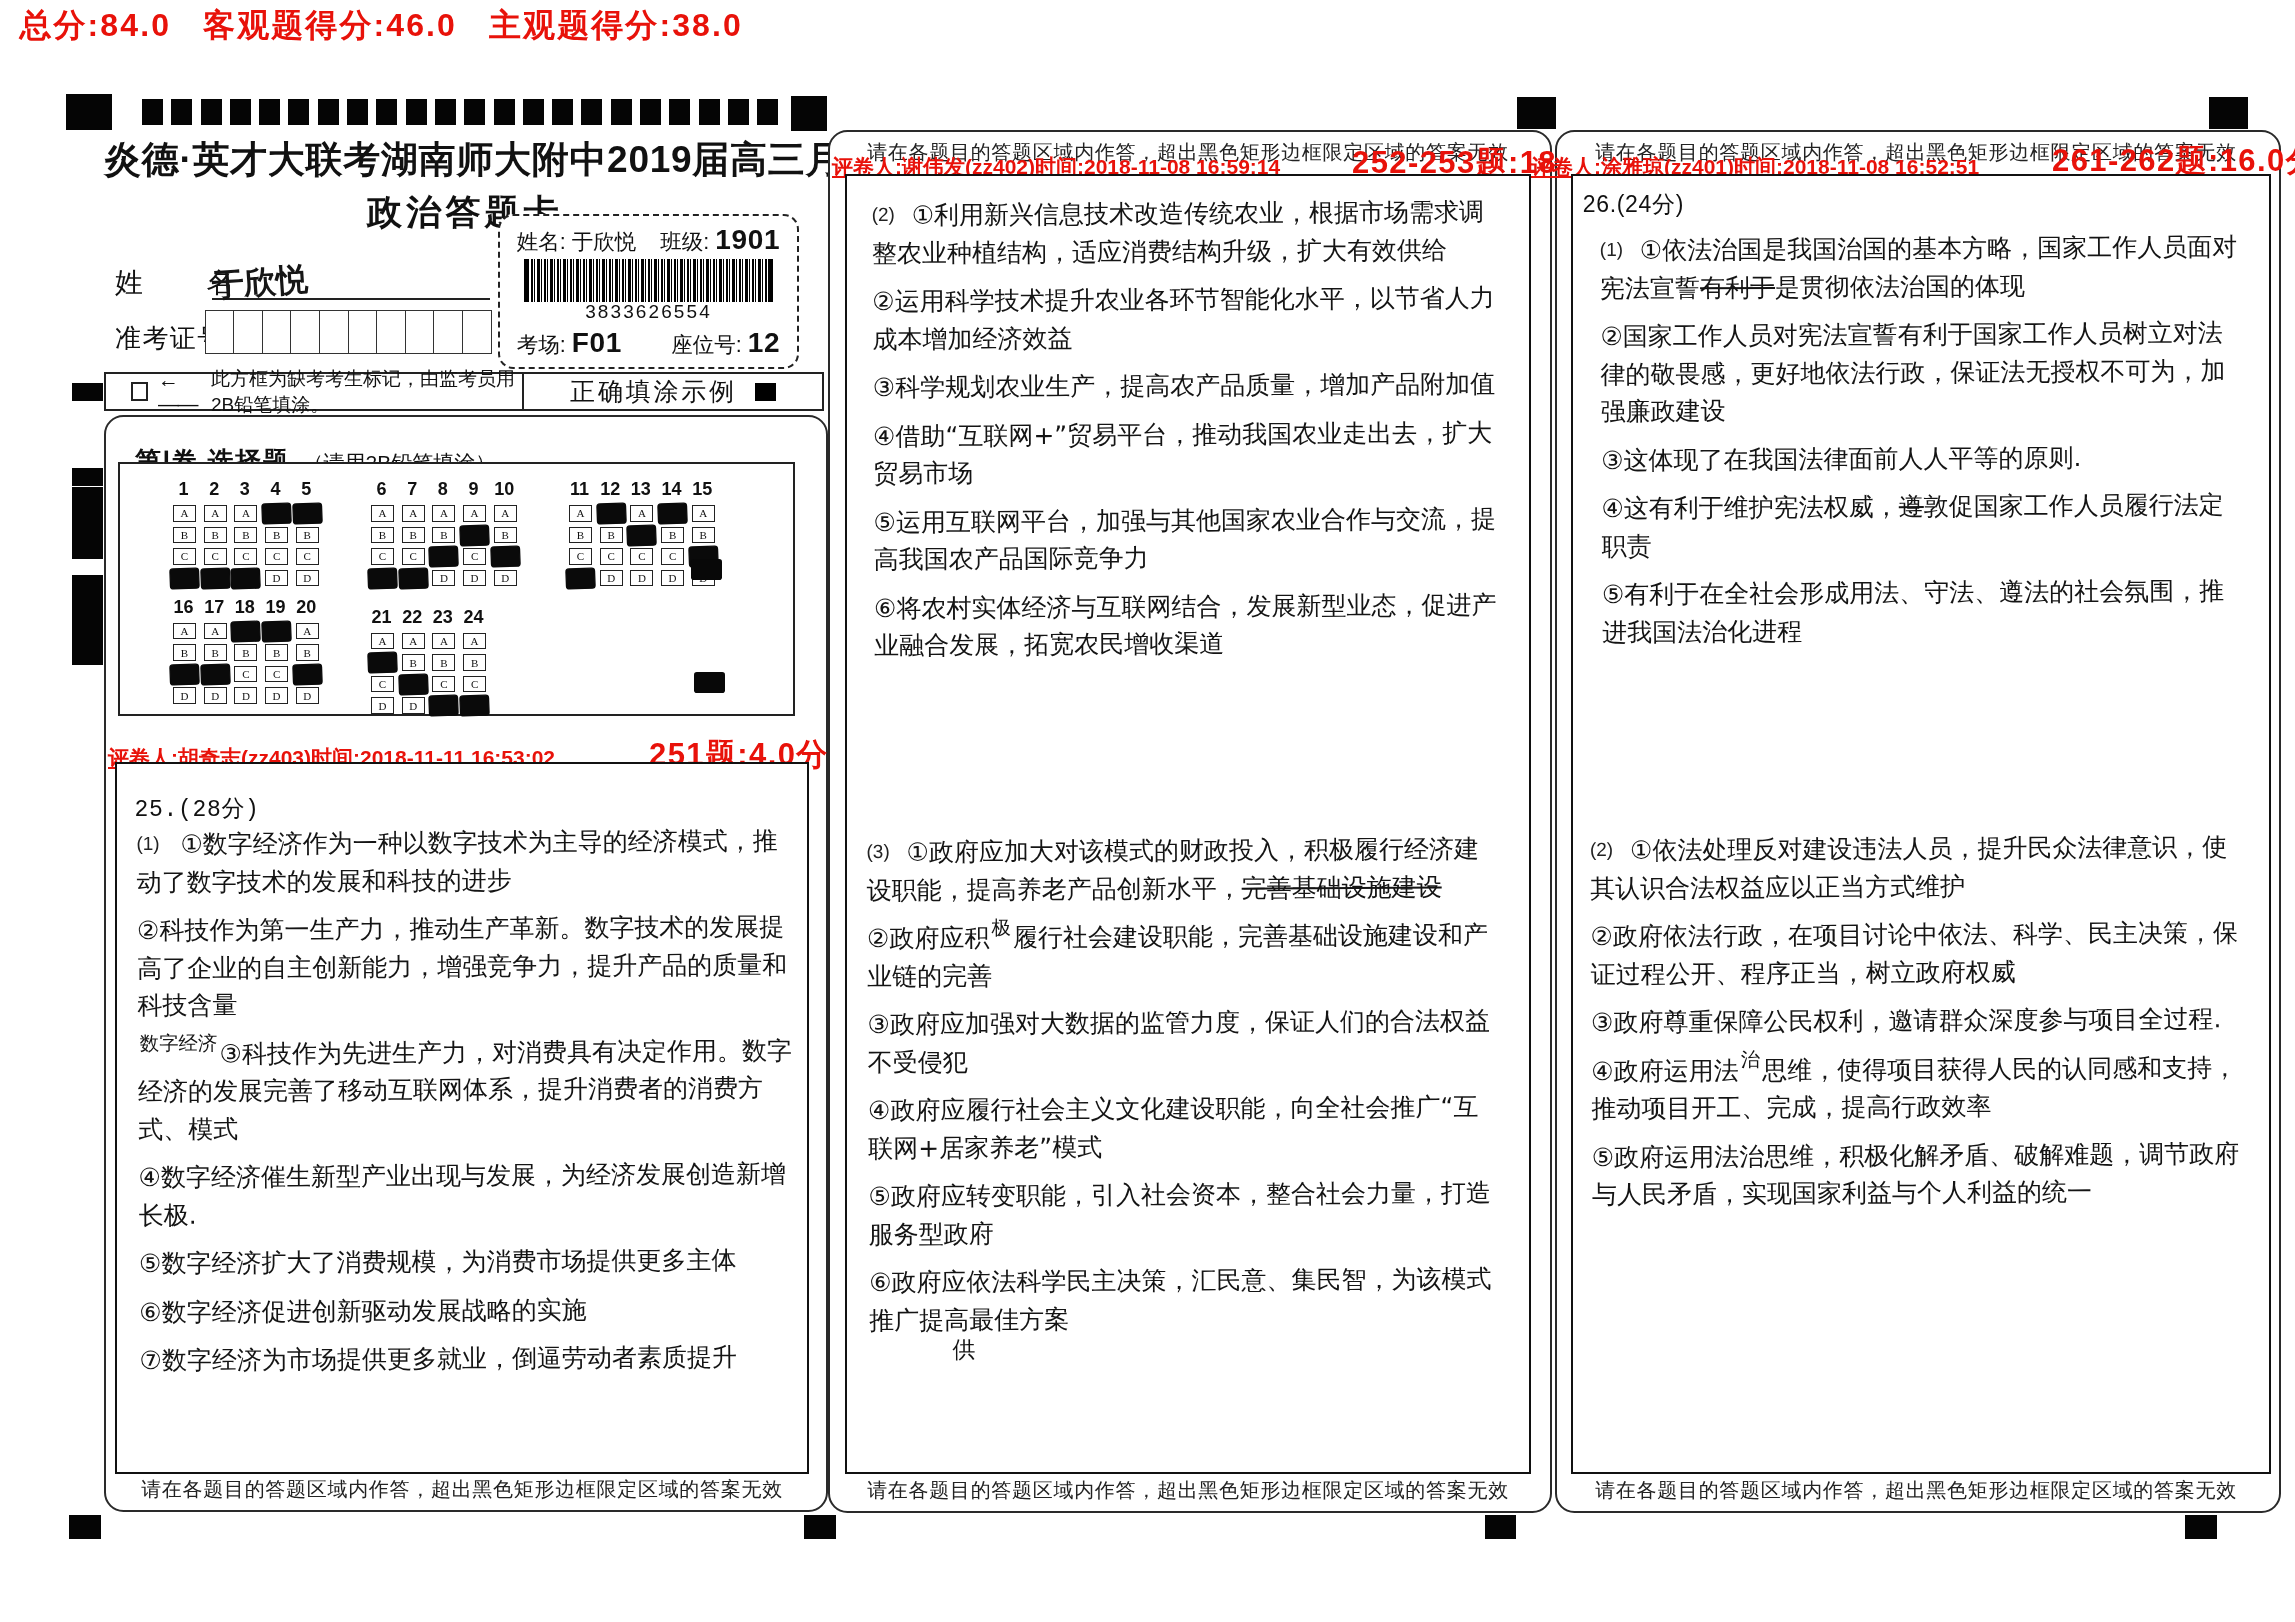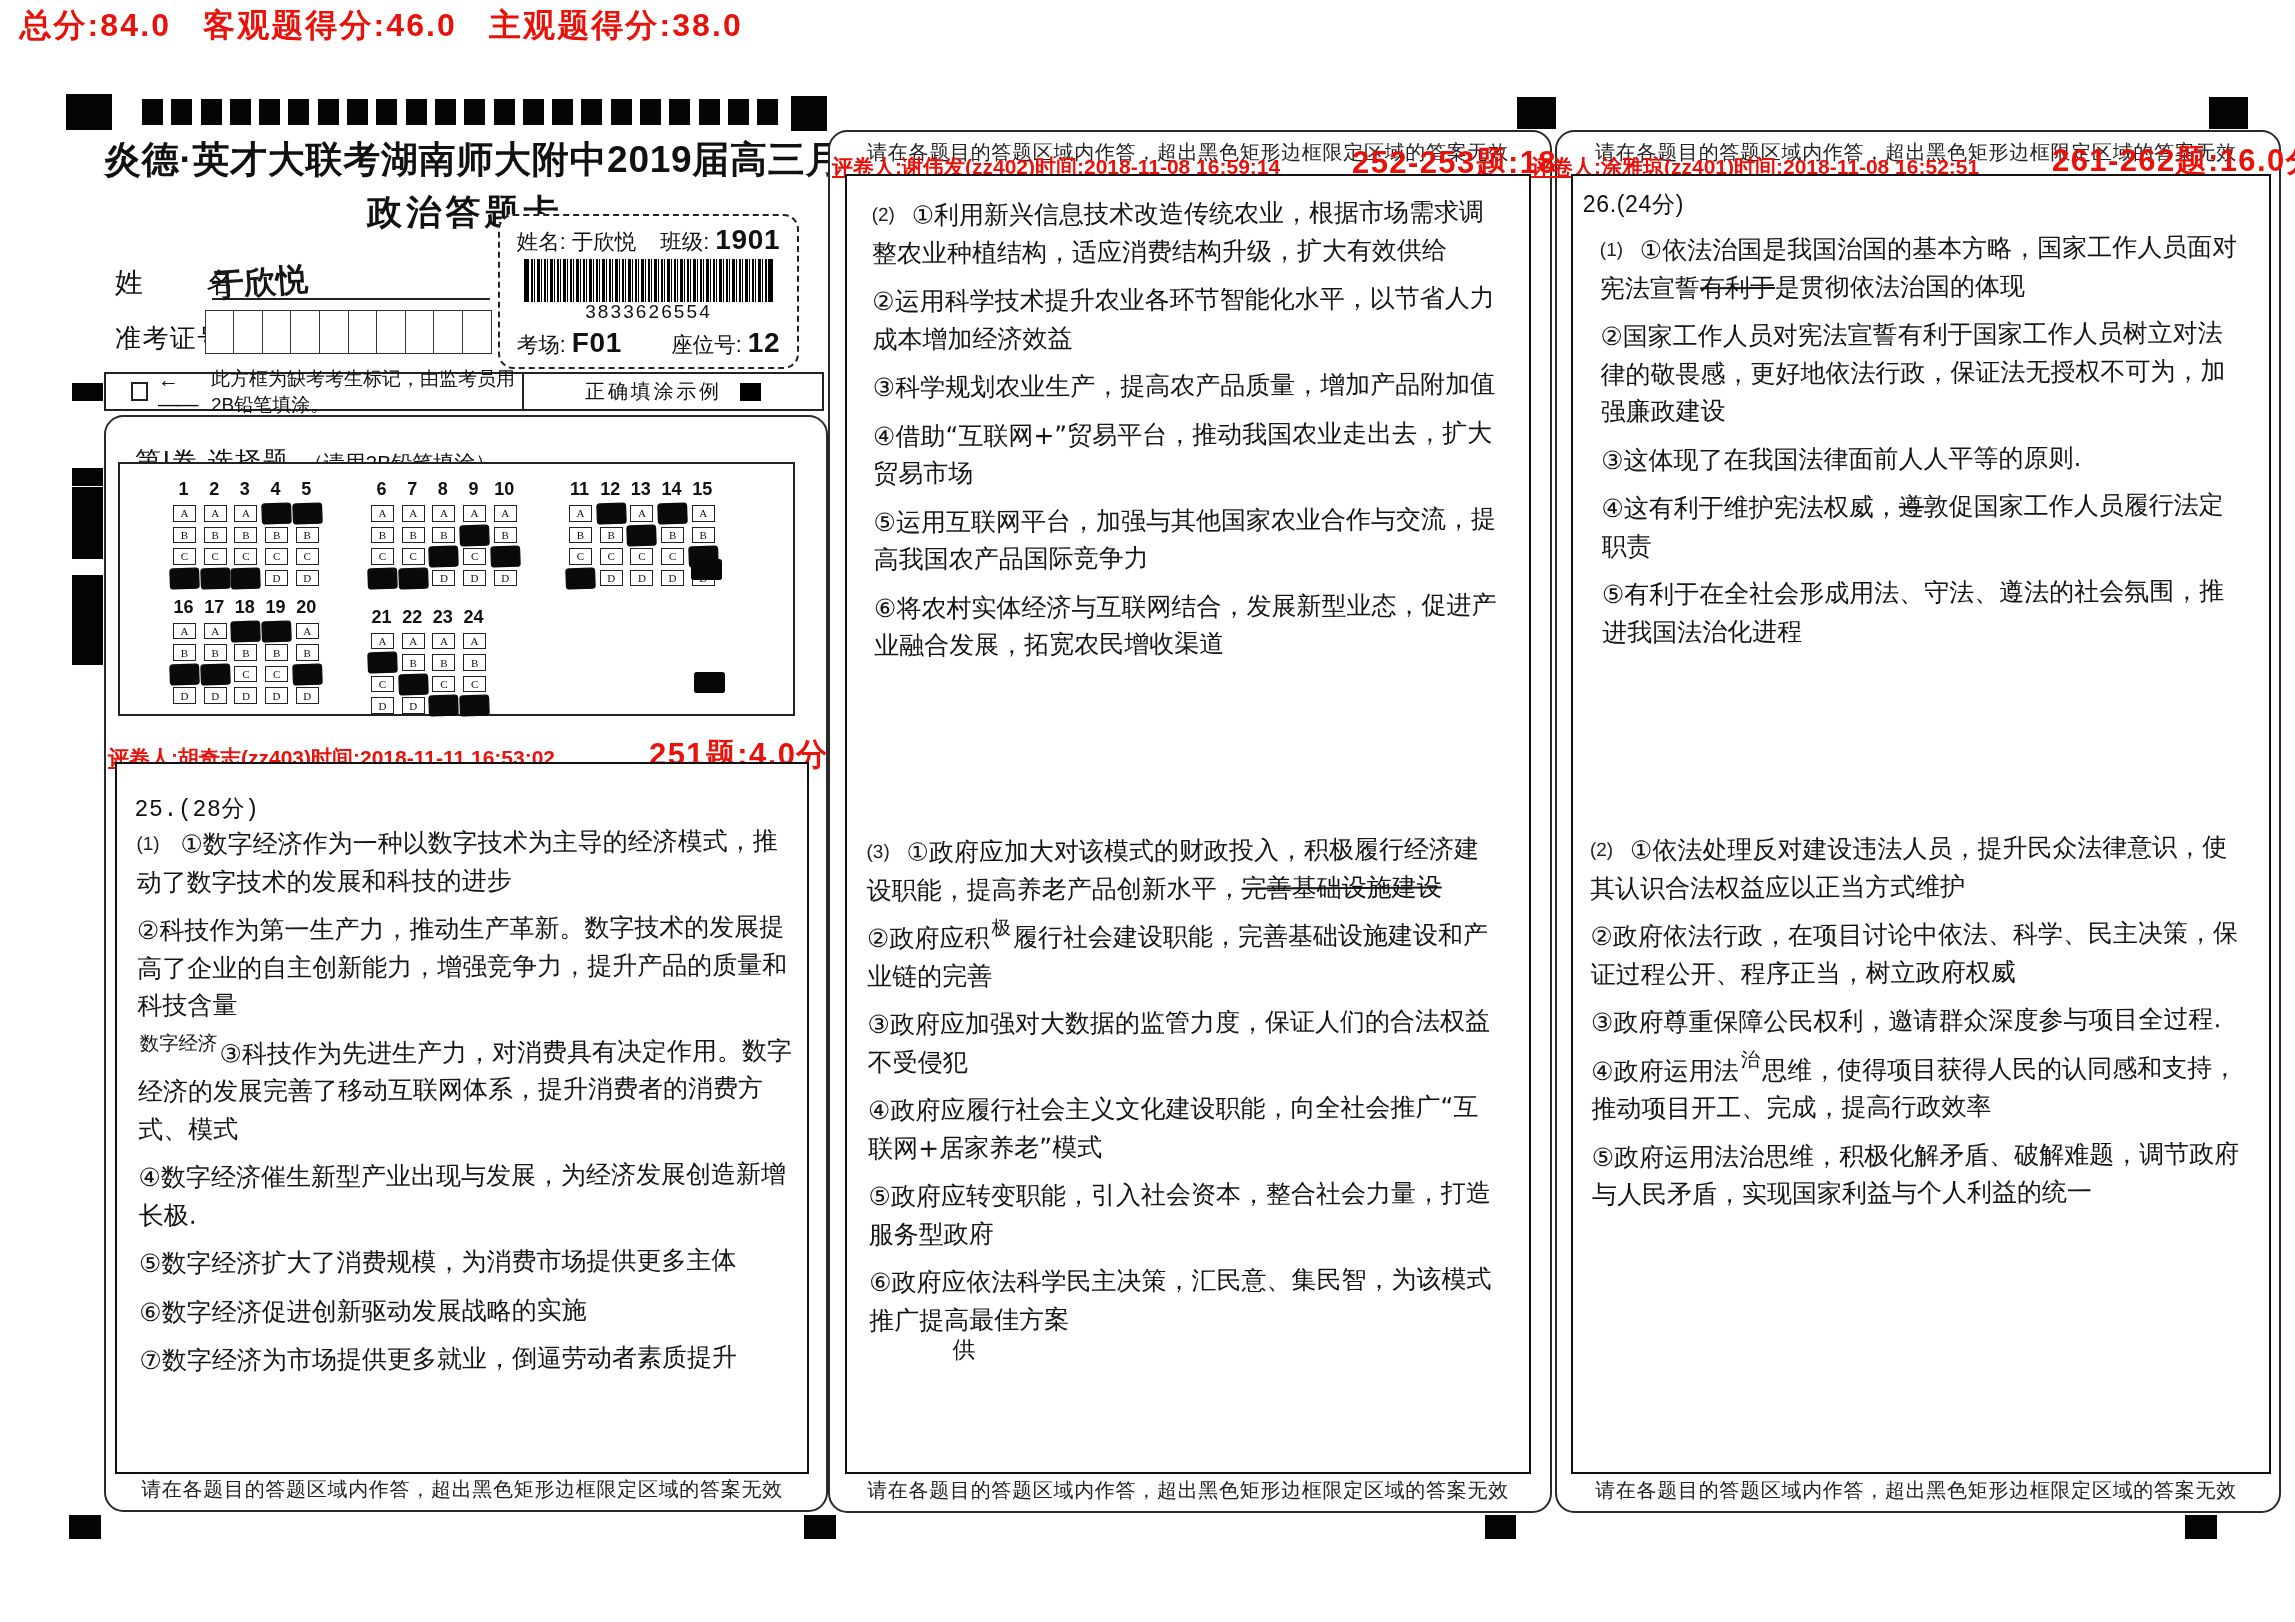--- a/index.html
+++ b/index.html
@@ -34,29 +34,29 @@
   .barcode{height:43px;margin:0 7px;border-left:4.2px solid #000;border-right:4.2px solid #000;
     background:repeating-linear-gradient(90deg,#000 0 1.4px,#fff 1.4px 2.8px,#000 2.8px 4.9px,#fff 4.9px 6.2px,#000 6.2px 7px,#fff 7px 9px,#000 9px 11.8px,#fff 11.8px 13px);}
   .barcode-num{text-align:center;font-size:19px;letter-spacing:2.1px;margin-top:-4.2px;}
   
   .absent-box{position:absolute;left:104px;top:372px;width:720px;height:39px;
     border:2.1px solid #222;box-sizing:border-box;display:flex;align-items:center;background:#fff;}
   .absent-left{flex:1;display:flex;align-items:center;gap:9.7px;padding-left:25px;font-size:19px;}
   .absent-square{width:18px;height:15.3px;border:2.1px solid #222;display:inline-block;}
   .absent-arrow{font-size:21px;letter-spacing:-1.4px;}
   .absent-right{width:298px;height:100%;border-left:2.1px solid #222;display:flex;
-    align-items:center;justify-content:center;gap:18px;font-size:20px;letter-spacing:2.8px;}
+    align-items:center;justify-content:center;gap:18px;font-size:25px;letter-spacing:2.8px;}
   .demo-fill{width:21px;height:18px;background:#000;display:inline-block;}
   
   .outer-box{position:absolute;border:2.1px solid #2a2a2a;border-radius:19.4px;background:#fff;}
   .inner-box{position:absolute;border:2.8px solid #111;background:#fff;box-sizing:border-box;}
   .col-instruction{position:absolute;text-align:center;font-size:20px;letter-spacing:0.7px;color:#222;}
   
   .sec-title{position:absolute;white-space:nowrap;}
-  .sec-title .t{font-size:26px;font-weight:400;letter-spacing:1.4px;}
+  .sec-title .t{font-size:26px;font-weight:700;letter-spacing:1.4px;}
   .sec-title .h{font-size:21px;margin-left:9.7px;}
   
   #bubble-box{left:118px;top:462px;width:677px;height:254px;border:2.1px solid #222;}
   .bubble-group{position:absolute;display:grid;column-gap:9.7px;row-gap:4.9px;}
   .qnum{font-size:18px;font-weight:600;text-align:center;font-family:"Liberation Sans",sans-serif;}
   .cell{width:21px;height:14.6px;border:1.4px solid #222;display:flex;align-items:center;
     justify-content:center;font-size:11px;font-family:"Liberation Serif",serif;background:#fff;}
   .cell.filled{background:#0a0a0a;color:transparent;border-color:#0a0a0a;border-radius:2.8px;
     transform:scale(1.3,1.25) rotate(-2deg);}
   

